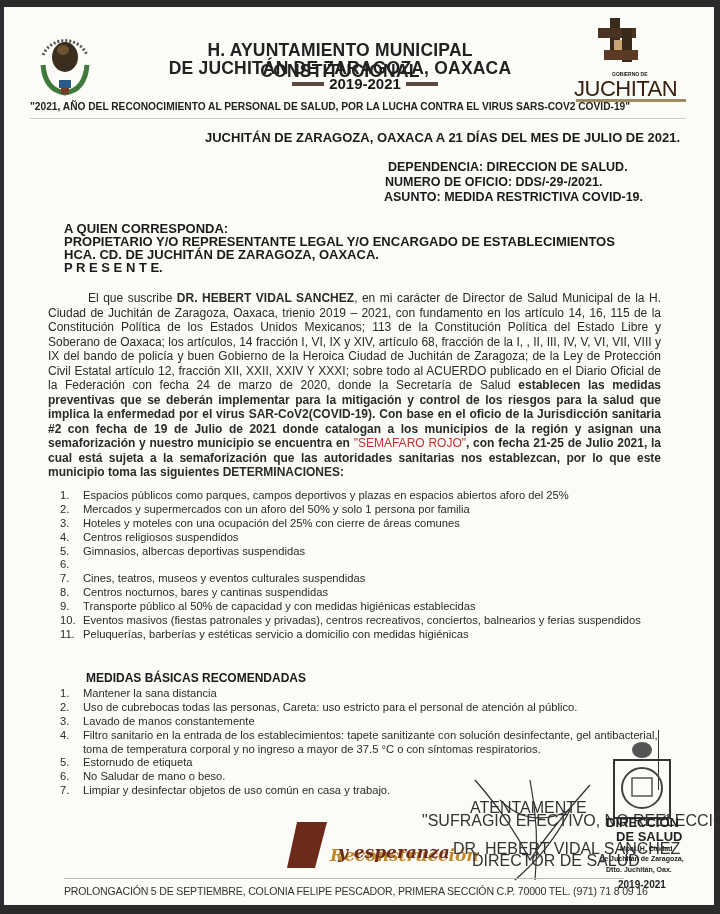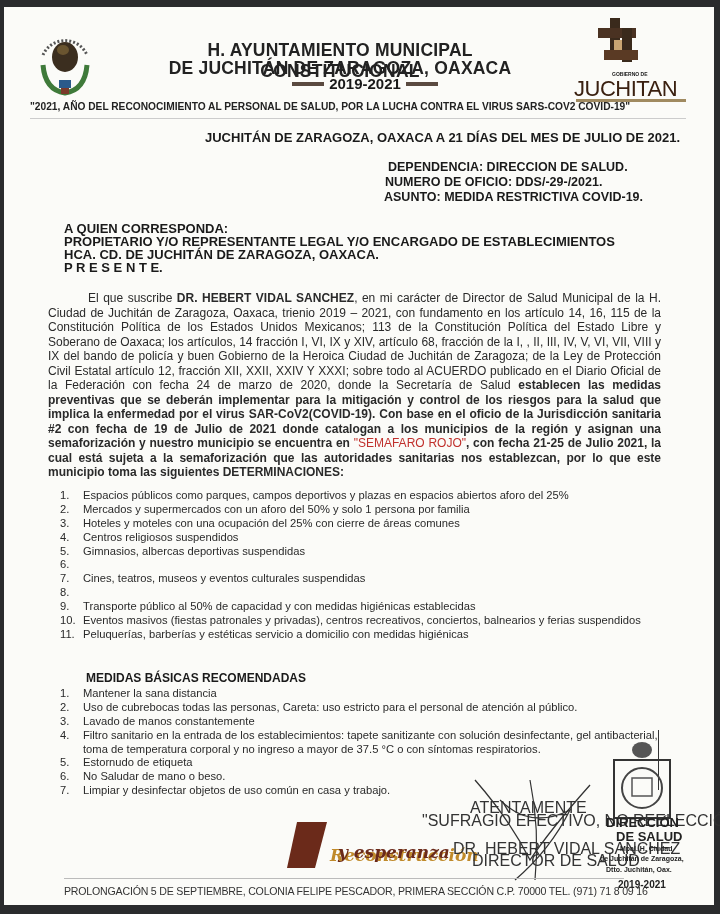--- a/index.html
+++ b/index.html
@@ -101,20 +101,21 @@
     </li>
   <li>
       <span class="n">6.</span>
     </li>
   <li>
       <span class="n">7.</span>
       <span>Cines, teatros, museos y eventos culturales suspendidas</span>
     </li>
   <li>
       <span class="n">8.</span>
+      <span>Centros nocturnos, bares y cantinas suspendidas</span>
     </li>
   <li>
       <span class="n">9.</span>
       <span>Transporte público al 50% de capacidad y con medidas higiénicas establecidas</span>
     </li>
   <li>
       <span class="n">10.</span>
       <span>Eventos masivos (fiestas patronales y privadas), centros recreativos, conciertos, balnearios y ferias suspendidos</span>
     </li>
   <li>

